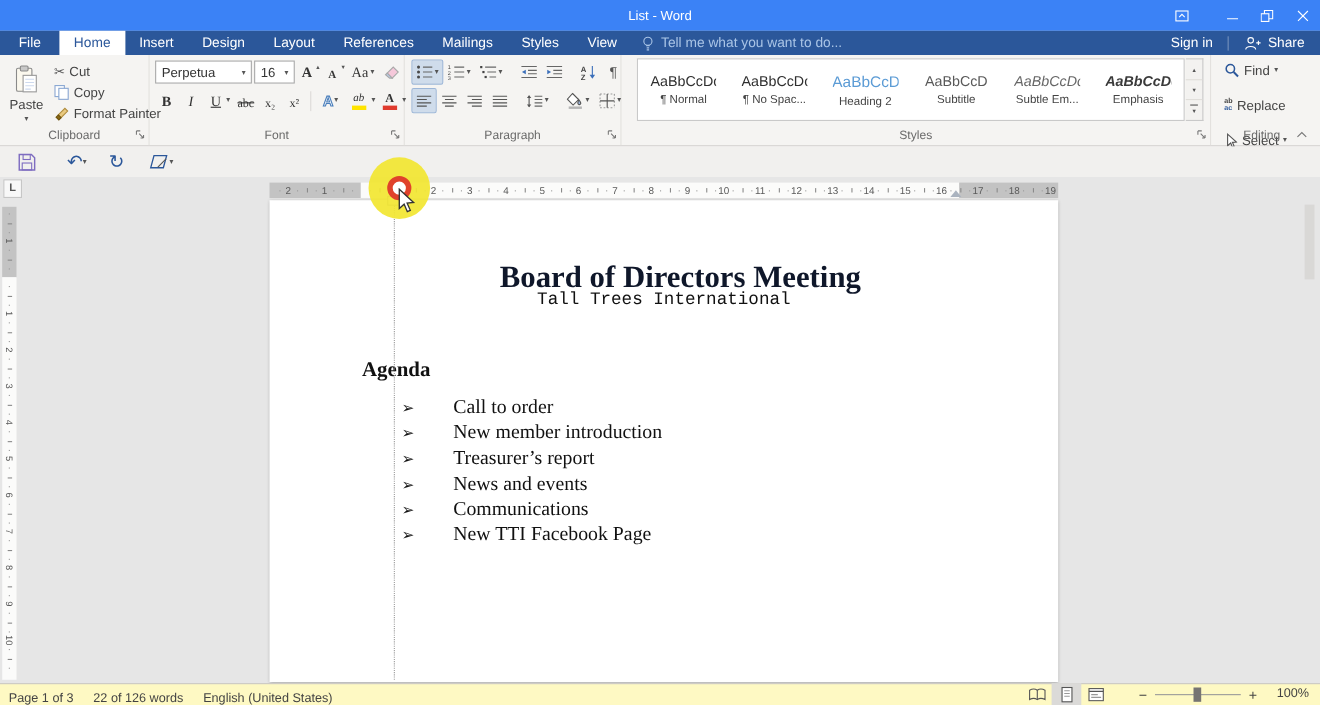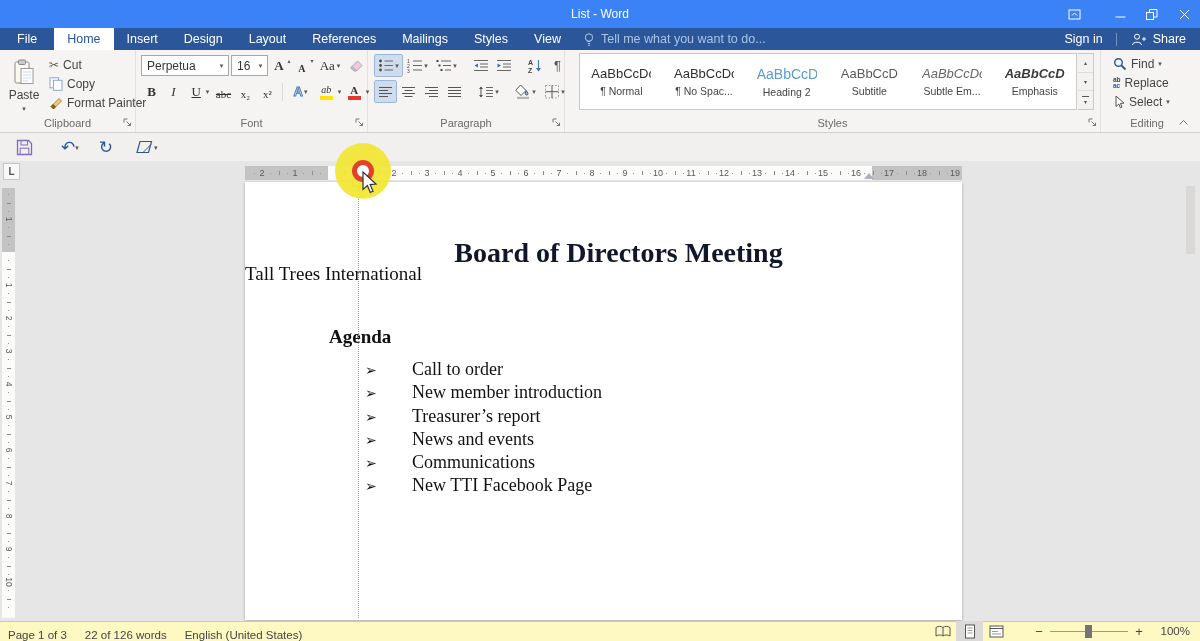--- a/index.html
+++ b/index.html
@@ -88,21 +88,21 @@
   .sv-sub .sprev{color:#595959}
   .sv-sem .sprev{color:#666;font-style:italic}
   .sv-emp .sprev{color:#3a3a3a;font-style:italic;font-weight:bold}
   .sscroll{position:absolute;left:513px;top:3px;width:16px;height:57px;background:#f3f2f0;
            border:1px solid #c9c9c9;border-left:none;display:flex;flex-direction:column}
   .sarrow{flex:1;display:flex;align-items:center;justify-content:center;font-size:6px;color:#555;
           border-bottom:1px solid #e0deda}
   .sarrow:last-child{border-bottom:none;flex-direction:column;gap:1px}
   .mline{width:7px;height:1px;background:#555}
 
-  .edit-col{position:absolute;left:9px;top:4px;display:flex;flex-direction:column;gap:0}
+  .edit-col{position:absolute;left:9px;top:4px;display:flex;flex-direction:column;gap:13px}
   .rep{display:flex;flex-direction:column;font-size:6.5px;line-height:6px;font-weight:bold}
   .rep i{font-style:normal}
   .rep .r1{color:#444}.rep .r2{color:#2b579a}
 
   
   .qat{position:absolute;left:0;top:133px;width:100%;height:28px;background:#f1f0ee;
        display:flex;align-items:center;padding-left:12px}
   .qbtn{display:flex;align-items:center;justify-content:center;height:24px;padding:0 4px}
   .qundo{margin-left:20px}.qredo{margin-left:12px}.qshape{margin-left:14px}
   .qglyph{font-size:17px;color:#2b579a;line-height:17px}
@@ -123,22 +123,22 @@
             border-left:5px solid transparent;border-right:5px solid transparent;border-bottom:6px solid #aab3bf}
   .hlcircle{position:absolute;left:335px;top:143px;width:56px;height:56px;border-radius:50%;
             background:rgba(242,230,49,.92)}
   .hlring{position:absolute;left:352px;top:160px;width:22px;height:22px;border-radius:50%;
           border:5px solid #e0422b;background:#fff}
   .cursor{position:absolute;left:361px;top:171px}
   .scrollthumb{position:absolute;left:1186px;top:186px;width:9px;height:68px;background:#d9d8d6}
 
   .doc-title{position:absolute;left:15px;top:55px;width:100%;text-align:center;
              font-family:"Liberation Serif",serif;font-weight:bold;font-size:28px;color:#0f172a}
-  .doc-sub{position:absolute;left:0;top:81px;width:100%;
-           font-family:Liberation Serif, serif;font-size:19px;color:#111}
+  .doc-sub{position:absolute;left:0;top:81px;width:100%;text-align:center;
+           font-family:Liberation Mono, monospace;font-size:16px;color:#111}
   .doc-heading{position:absolute;left:84px;top:144px;font-family:"Liberation Serif",serif;
                font-weight:bold;font-size:19px;color:#111}
   .doc-list{position:absolute;left:120px;top:177px}
   .doc-li{display:flex;height:23.3px;align-items:baseline}
   .doc-bullet{width:47px;font-size:14px;color:#111}
   .doc-litext{font-family:"Liberation Serif",serif;font-size:18px;color:#111;white-space:nowrap}
 
   
   .status{position:absolute;left:0;bottom:0;width:100%;height:20px;background:#fef9c3;
           border-top:1px solid #c9c7c5;display:flex;align-items:flex-end;font-size:11.5px;color:#444}

